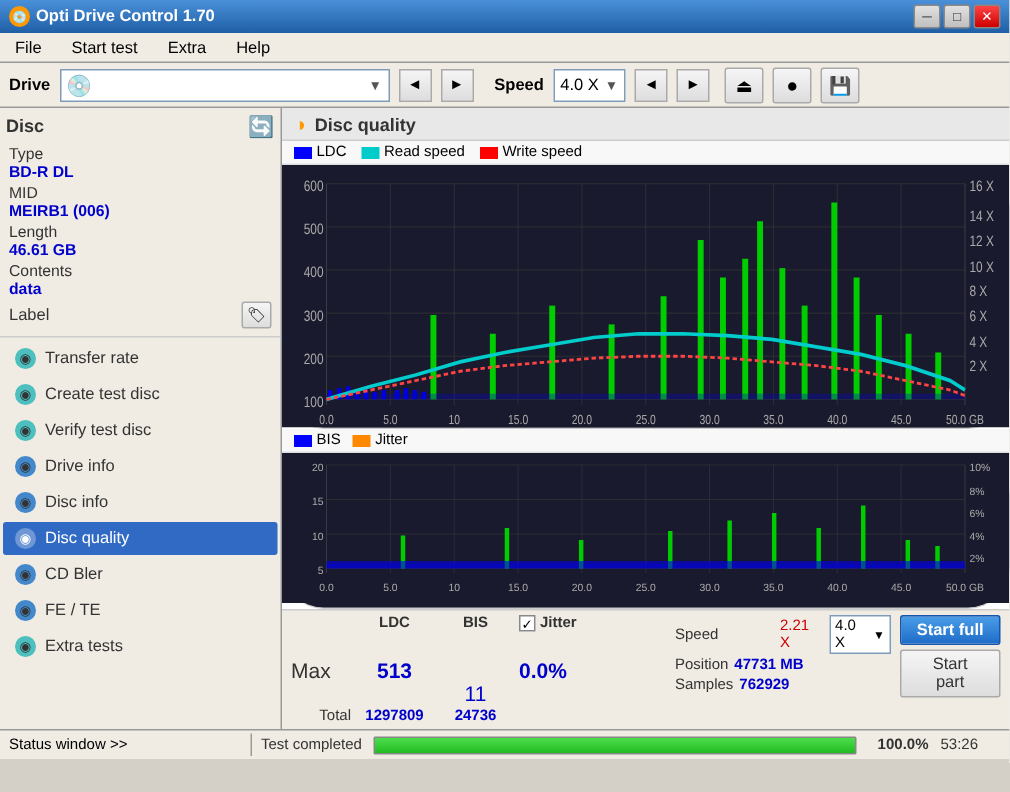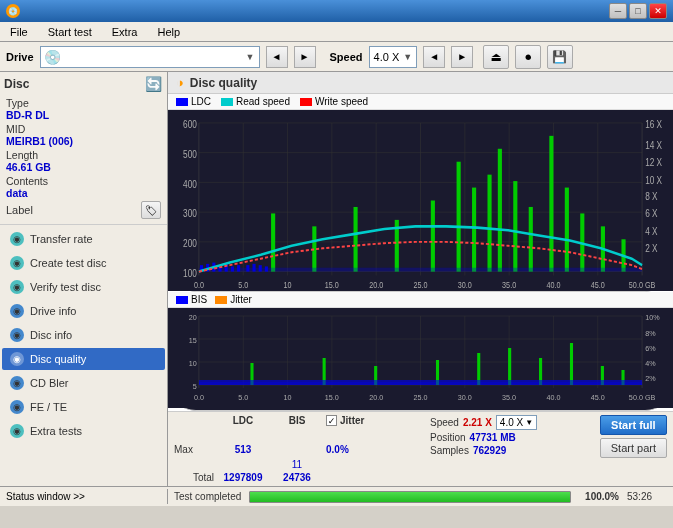--- a/index.html
+++ b/index.html
@@ -45,21 +45,21 @@
     .drive-label { font-weight: bold; font-size: 11px; }
     .speed-label { font-weight: bold; font-size: 11px; margin-left: 8px; }
     .toolbar-btn { width: 26px; height: 24px; background: linear-gradient(to bottom, #f5f5f5, #ddd); border: 1px solid #aaa; border-radius: 2px; display: flex; align-items: center; justify-content: center; cursor: pointer; font-size: 12px; }
     .arrow-btn { width: 22px; height: 22px; background: linear-gradient(to bottom, #f5f5f5, #ddd); border: 1px solid #aaa; display: flex; align-items: center; justify-content: center; cursor: pointer; font-size: 10px; }
 
     
     .main-layout { display: flex; height: calc(528px - 22px - 20px - 30px - 22px - 20px); }
 
     
     .sidebar {
-      width: 168px;
+      width: 188px;
       background: #f0ece4;
       border-right: 1px solid #999;
       display: flex;
       flex-direction: column;
     }
     .disc-section {
       padding: 4px;
       border-bottom: 1px solid #ccc;
     }
     .disc-header {
@@ -191,20 +191,21 @@
     .chart-svg { width: 100%; height: 100%; }
     .cb { width: 11px; height: 11px; border: 1px solid #888; background: white; display: flex; align-items: center; justify-content: center; font-size: 9px; }
 
   </style>
 </head>
 <body>
 
 <div class="title-bar">
   <div class="title-bar-left">
     <div class="title-bar-icon">💿</div>
+    <span>Opti Drive Control 1.70</span>
   </div>
   <div class="title-bar-controls">
     <div class="title-btn">─</div>
     <div class="title-btn">□</div>
     <div class="title-btn close">✕</div>
   </div>
 </div>
 
 <div class="menu-bar">
   <span class="menu-item">File</span>
@@ -494,38 +495,38 @@
       <div style="display:flex;flex-direction:column;gap:2px;">
         <div style="display:grid;grid-template-columns:40px 50px 50px 90px;gap:0 4px;font-size:10px;">
           <span></span>
           <span style="font-weight:bold;color:#333;text-align:center;">LDC</span>
           <span style="font-weight:bold;color:#333;text-align:center;">BIS</span>
           <div style="display:flex;align-items:center;gap:3px;">
             <div class="cb">✓</div>
             <span style="font-weight:bold;color:#333;">Jitter</span>
           </div>
         </div>
-        <div style="display:grid;grid-template-columns:40px 50px 50px 90px;gap:0 4px;font-size:10px;align-items:center;">
+        <div style="display:grid;grid-template-columns:40px 50px 50px 90px;gap:0 4px;font-size:14px;align-items:center;">
           <span style="color:#333;">Max</span>
           <span style="color:#0000cc;font-weight:bold;text-align:center;">513</span>
           <span style="color:#0000cc;font-weight:normal;text-align:center;margin-top:31px;">11</span>
           <span style="color:#0000cc;font-weight:bold;">0.0%</span>
         </div>
         <div style="display:grid;grid-template-columns:40px 50px 50px 90px;gap:0 4px;font-size:10px;align-items:center;">
           <span style="color:#333;text-align:right;">Total</span>
           <span style="color:#0000cc;font-weight:bold;text-align:center;">1297809</span>
           <span style="color:#0000cc;font-weight:bold;text-align:center;">24736</span>
           <span></span>
         </div>
       </div>
 
       <div style="display:flex;flex-direction:column;gap:2px;margin-left:8px;">
         <div style="display:flex;align-items:center;gap:4px;font-size:10px;">
           <span style="color:#333;">Speed</span>
-          <span style="color:#cc0000;font-weight:bold;">2.21 X</span>
+          <span style="color:#cc0000;font-weight:normal;margin-left:37px;">2.21 X</span>
           <div style="background:white;border:1px solid #7f9db9;padding:1px 3px;font-size:10px;display:flex;align-items:center;gap:2px;cursor:pointer;">
             <span>4.0 X</span>
             <span style="font-size:8px;">▼</span>
           </div>
         </div>
         <div style="display:flex;align-items:center;gap:4px;font-size:10px;">
           <span style="color:#333;">Position</span>
           <span style="color:#0000cc;font-weight:bold;">47731 MB</span>
         </div>
         <div style="display:flex;align-items:center;gap:4px;font-size:10px;">

